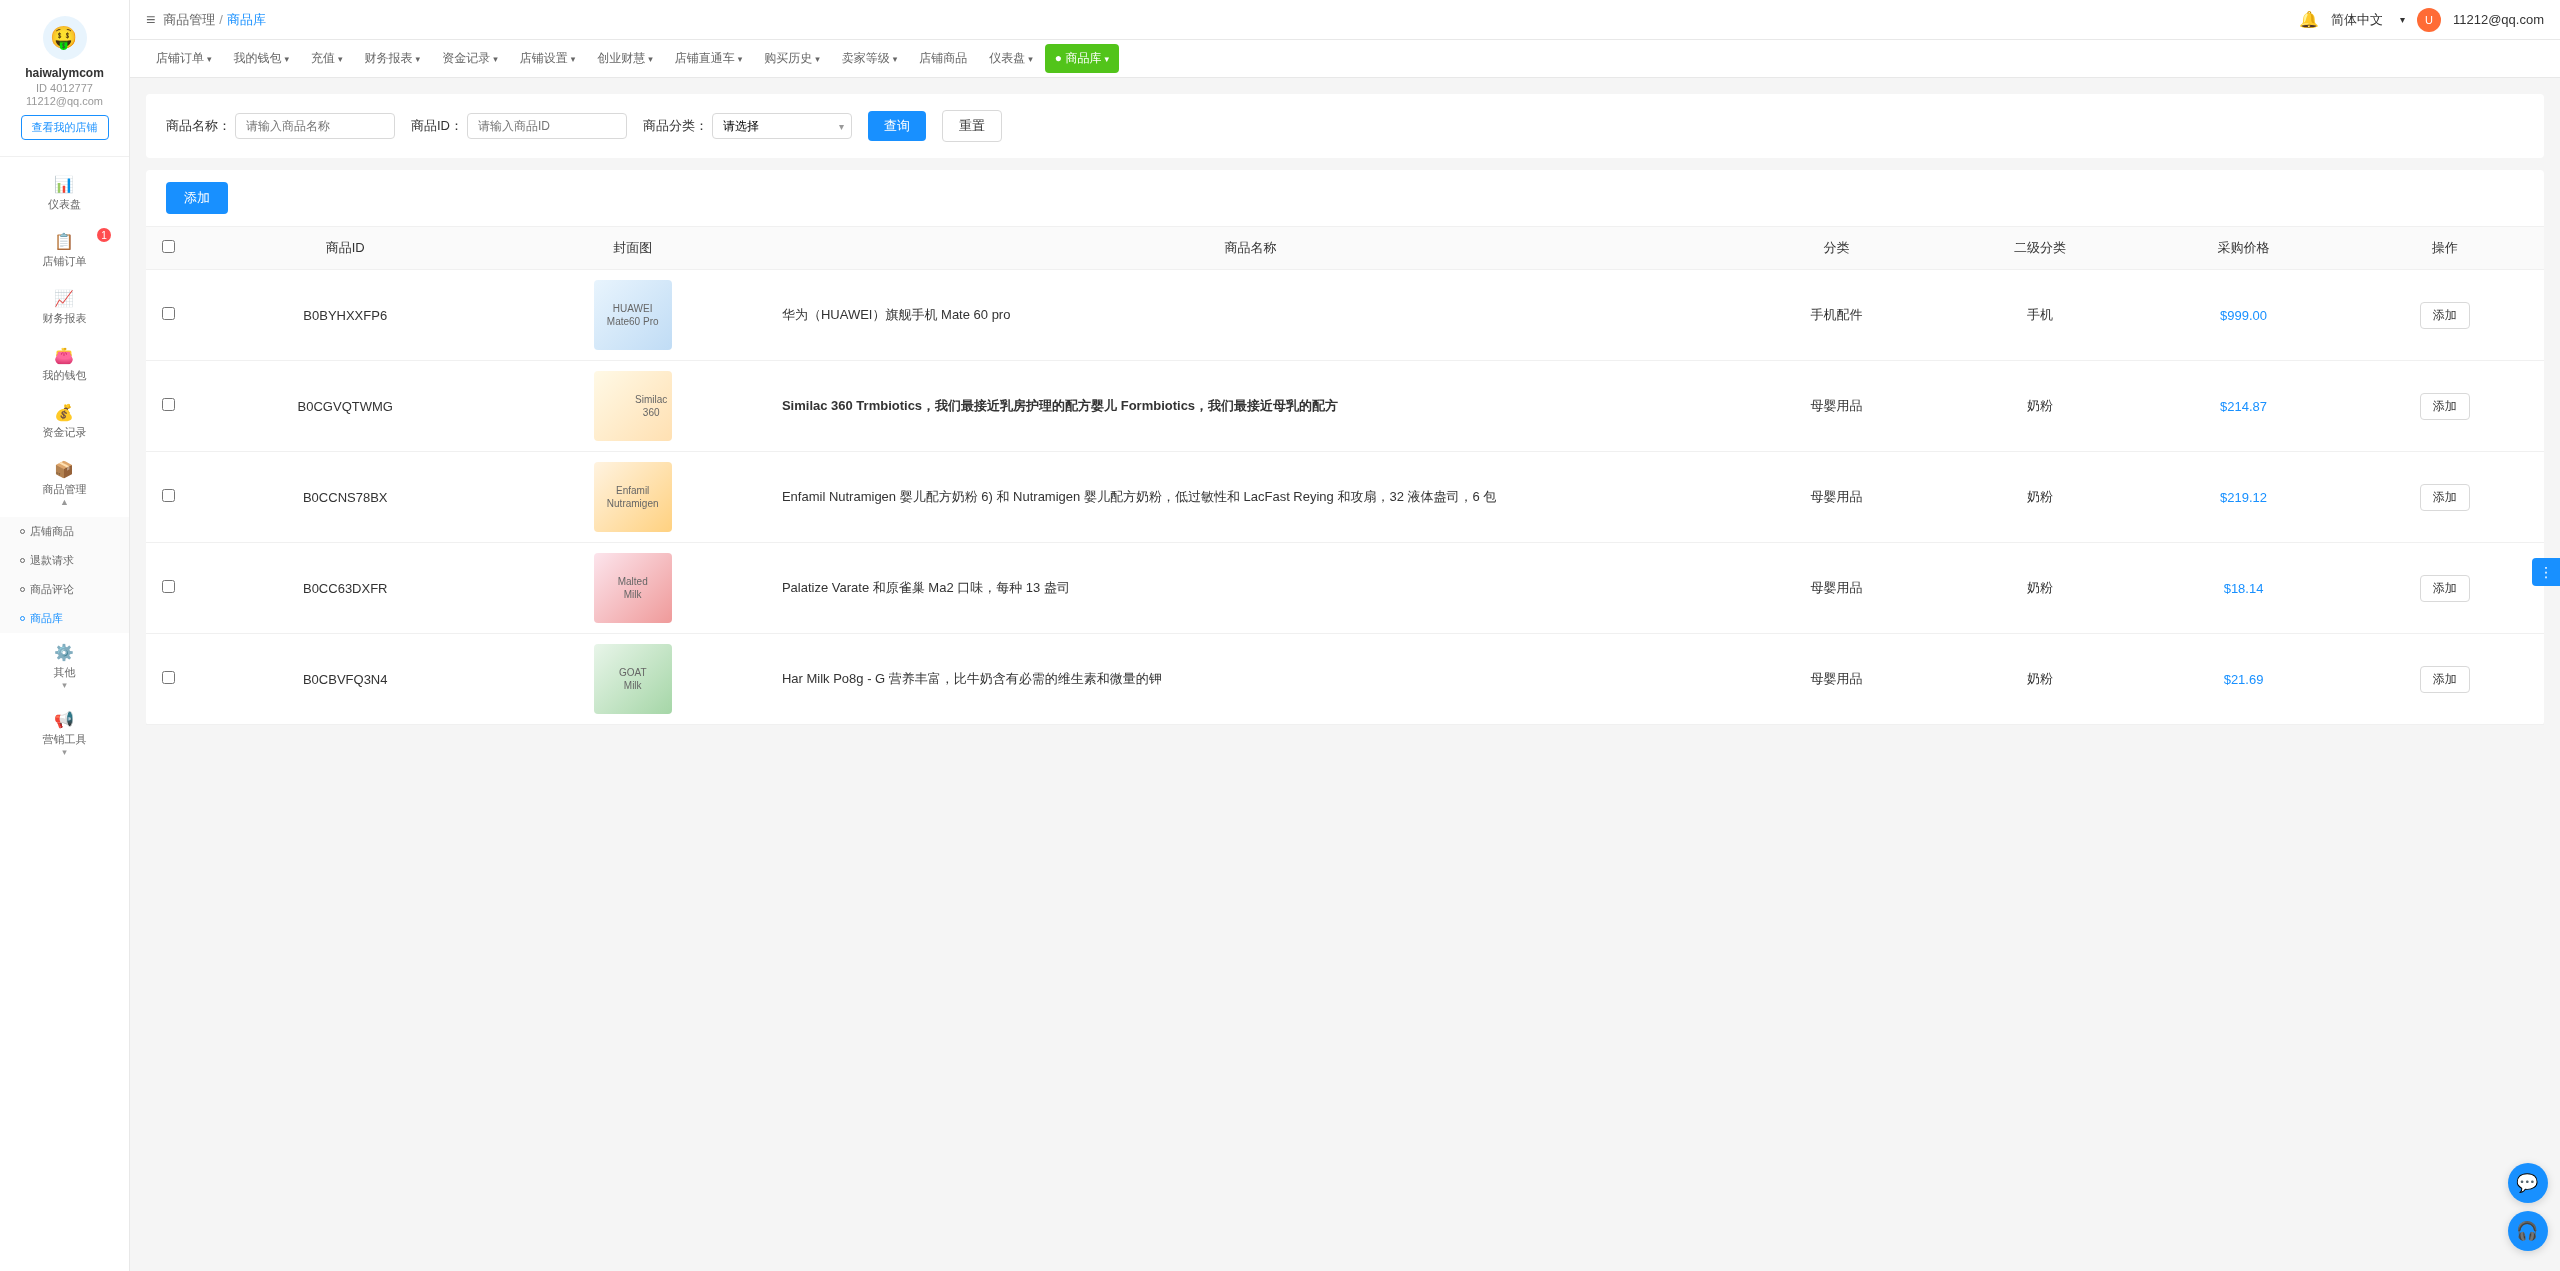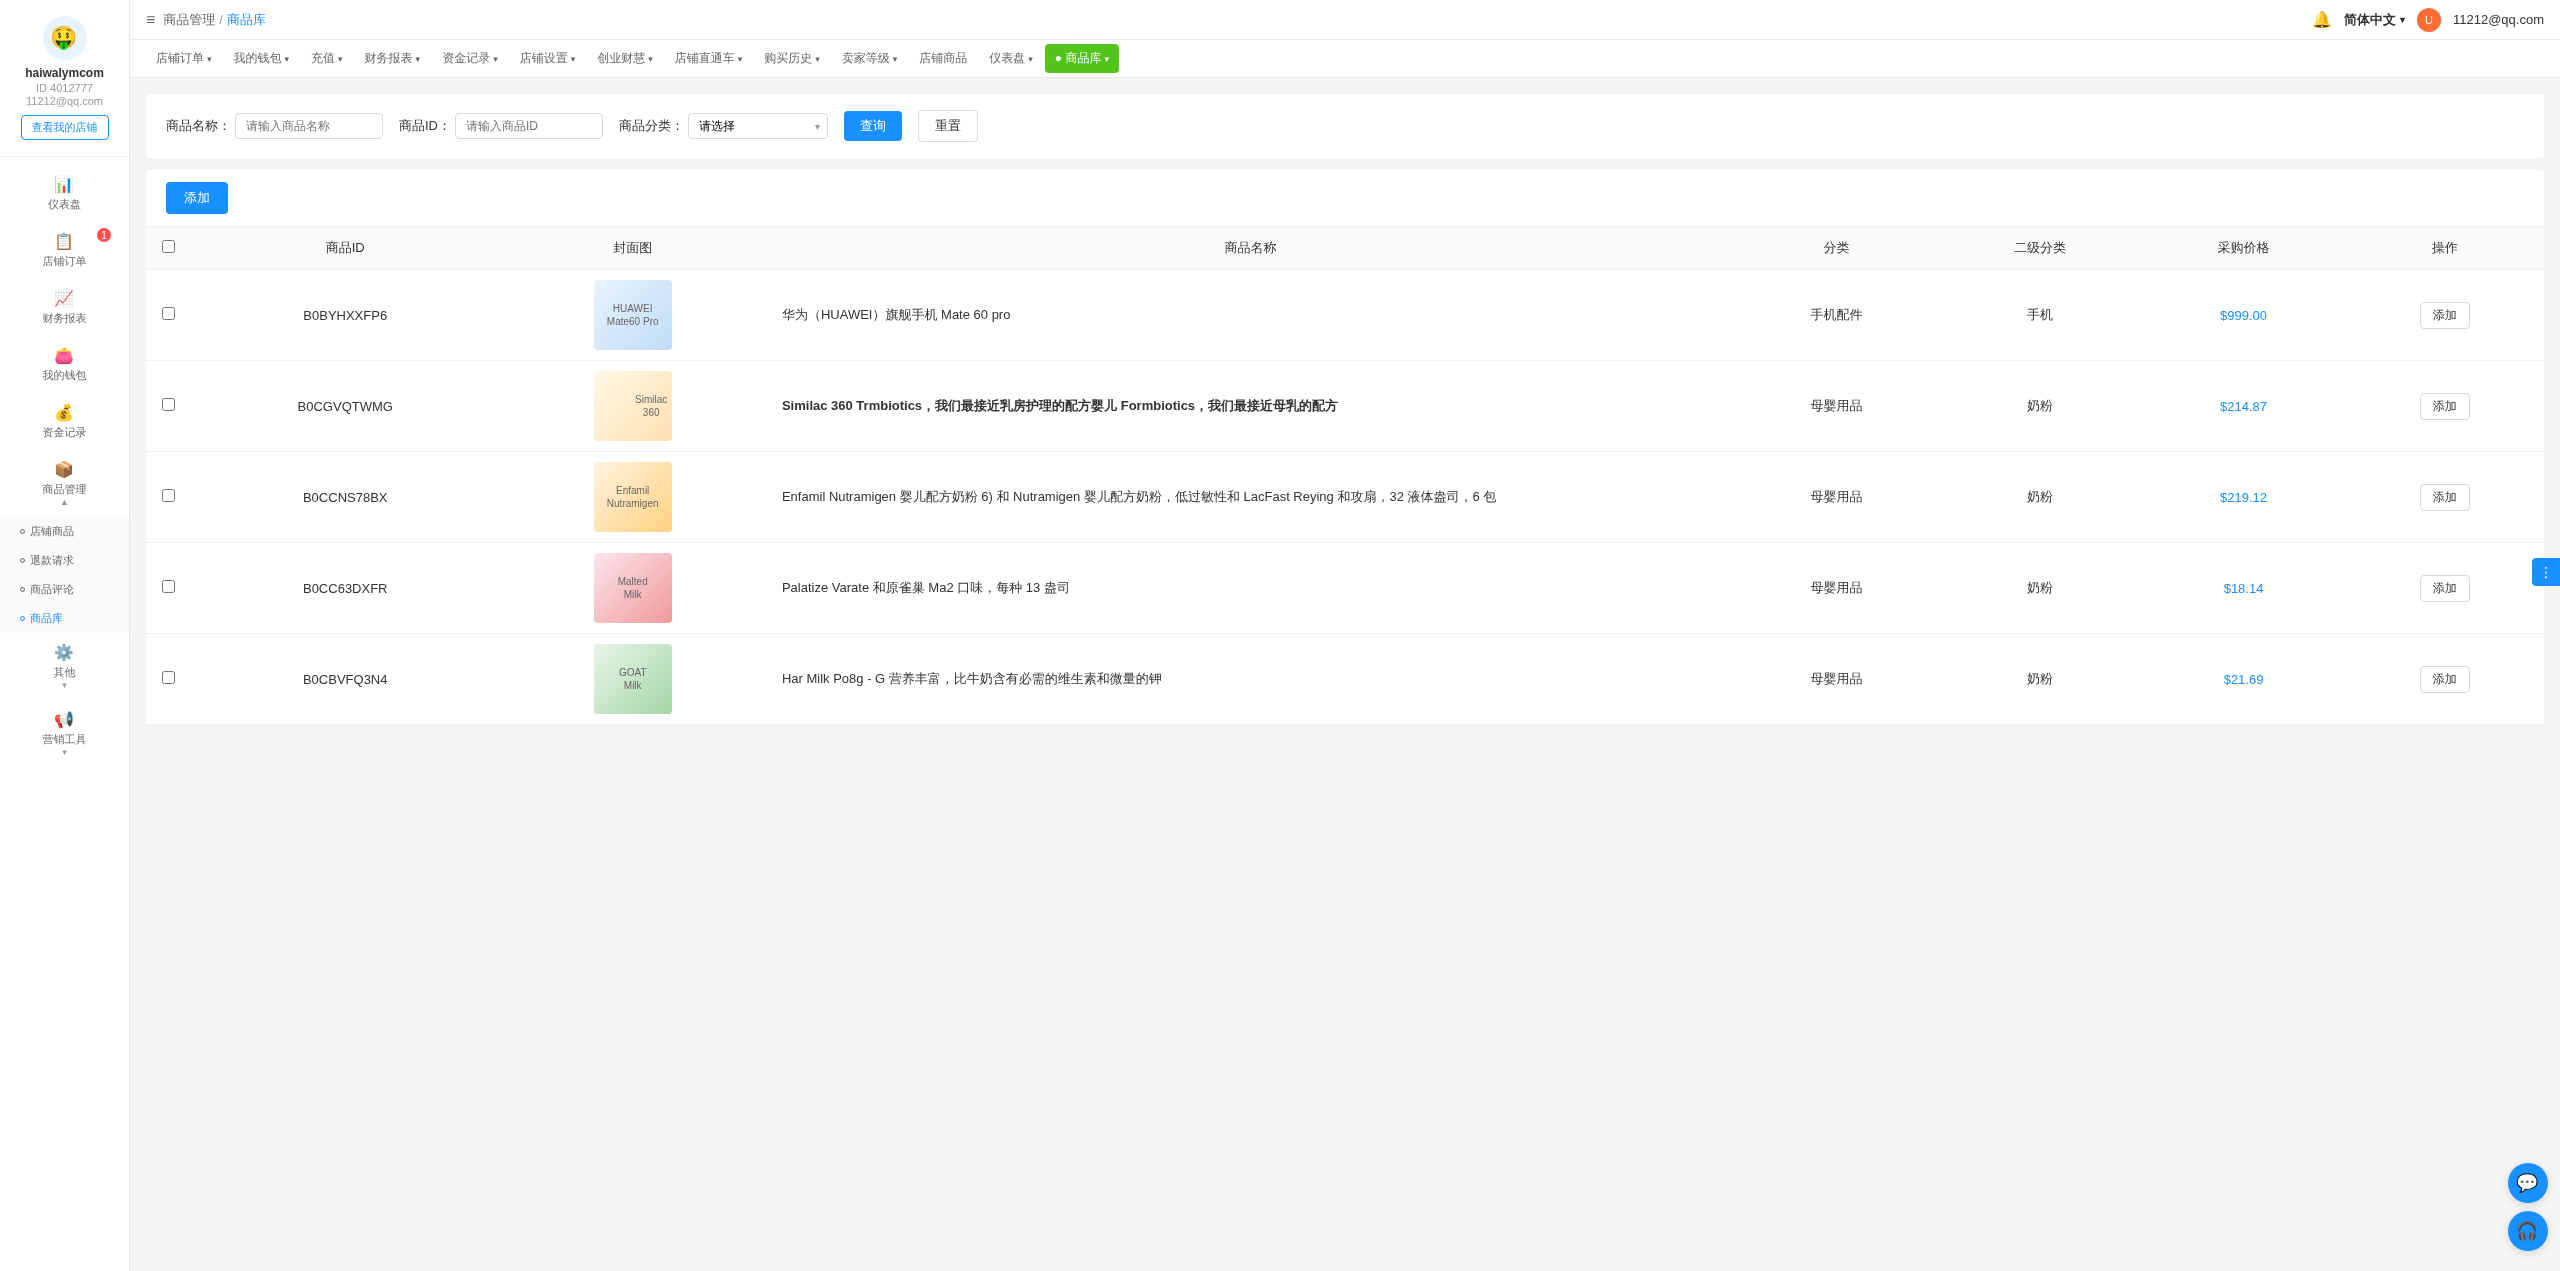--- a/index.html
+++ b/index.html
@@ -34,38 +34,38 @@
     
     .topbar { height: 40px; background: #fff; border-bottom: 1px solid #e8e8e8; display: flex; align-items: center; justify-content: space-between; padding: 0 16px; flex-shrink: 0; }
     .topbar-left { display: flex; align-items: center; gap: 8px; }
     .topbar-menu-icon { font-size: 16px; color: #666; cursor: pointer; }
     .breadcrumb { display: flex; align-items: center; gap: 4px; font-size: 13px; }
     .breadcrumb-item { color: #666; cursor: pointer; }
     .breadcrumb-separator { color: #999; }
     .breadcrumb-current { color: #1890ff; }
     .topbar-right { display: flex; align-items: center; gap: 12px; }
     .topbar-bell { font-size: 16px; color: #666; cursor: pointer; }
-    .topbar-lang { display: flex; align-items: center; gap: 4px; font-size: 13px; color: #333; cursor: pointer; font-weight: bold; }
+    .topbar-lang { display: flex; align-items: center; gap: 17px; font-size: 13px; color: #333; cursor: pointer; }
     .topbar-avatar { width: 24px; height: 24px; border-radius: 50%; background: #ff6b35; display: flex; align-items: center; justify-content: center; color: #fff; font-size: 11px; }
     .topbar-username { font-size: 13px; color: #333; cursor: pointer; }
     
     
     .nav-tabs-bar { background: #fff; border-bottom: 1px solid #e8e8e8; padding: 0 16px; display: flex; align-items: center; gap: 2px; flex-shrink: 0; height: 38px; }
     .nav-tab { padding: 6px 10px; font-size: 12px; color: #666; cursor: pointer; display: flex; align-items: center; gap: 3px; border-radius: 4px; white-space: nowrap; }
     .nav-tab.active { background: #52c41a; color: #fff; border-radius: 4px; text-align: center; }
     .nav-tab-arrow { font-size: 9px; }
     
     
     .page-content { flex: 1; overflow-y: auto; padding: 16px; }
     
     
     .search-bar { background: #fff; padding: 16px 20px; border-radius: 4px; margin-bottom: 12px; display: flex; align-items: center; gap: 16px; flex-wrap: wrap; }
     .search-field { display: flex; align-items: center; gap: 4px; }
     .search-label { font-size: 13px; color: #333; white-space: nowrap; }
-    .search-input { border: 1px solid #d9d9d9; border-radius: 4px; padding: 5px 10px; font-size: 12px; outline: none; width: 148px; }
+    .search-input { border: 1px solid #d9d9d9; border-radius: 4px; padding: 5px 10px; font-size: 12px; outline: none; width: 160px; }
     .search-select { border: 1px solid #d9d9d9; border-radius: 4px; padding: 5px 10px; font-size: 12px; outline: none; width: 140px; background: #fff; cursor: pointer; appearance: none; padding-right: 24px; }
     .select-wrapper { position: relative; }
     .select-wrapper::after { content: '▾'; position: absolute; right: 8px; top: 50%; transform: translateY(-50%); color: #999; font-size: 10px; pointer-events: none; }
     .btn-primary { background: #1890ff; color: #fff; border: none; border-radius: 4px; padding: 6px 16px; font-size: 13px; cursor: pointer; }
     .btn-default { background: #fff; color: #333; border: 1px solid #d9d9d9; border-radius: 4px; padding: 6px 16px; font-size: 13px; cursor: pointer; }
     
     
     .table-section { background: #fff; border-radius: 4px; }
     .table-header { padding: 12px 20px; display: flex; align-items: center; }
     .btn-add { background: #1890ff; color: #fff; border: none; border-radius: 4px; padding: 7px 18px; font-size: 13px; cursor: pointer; }

